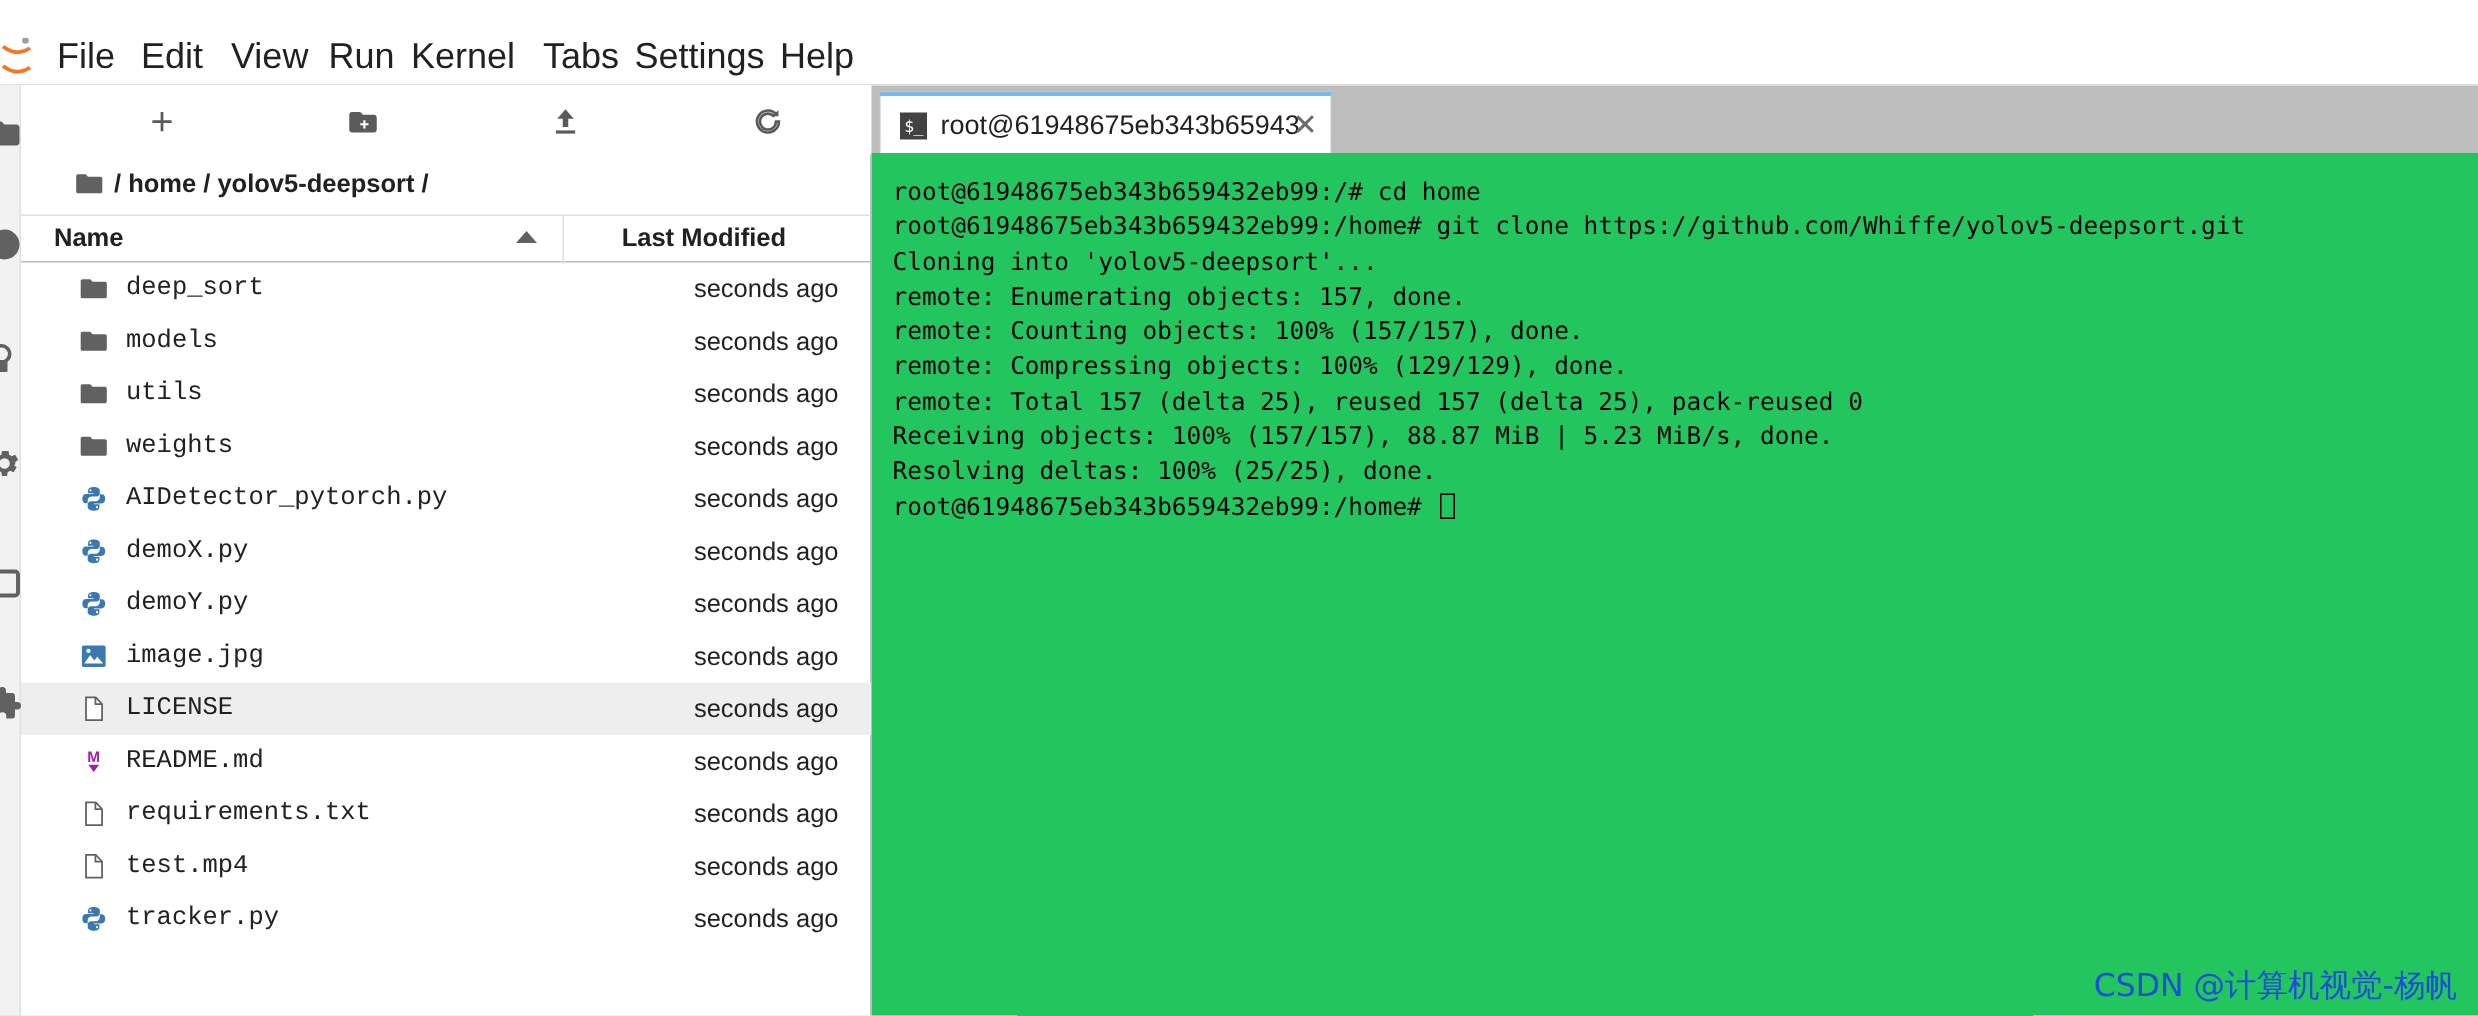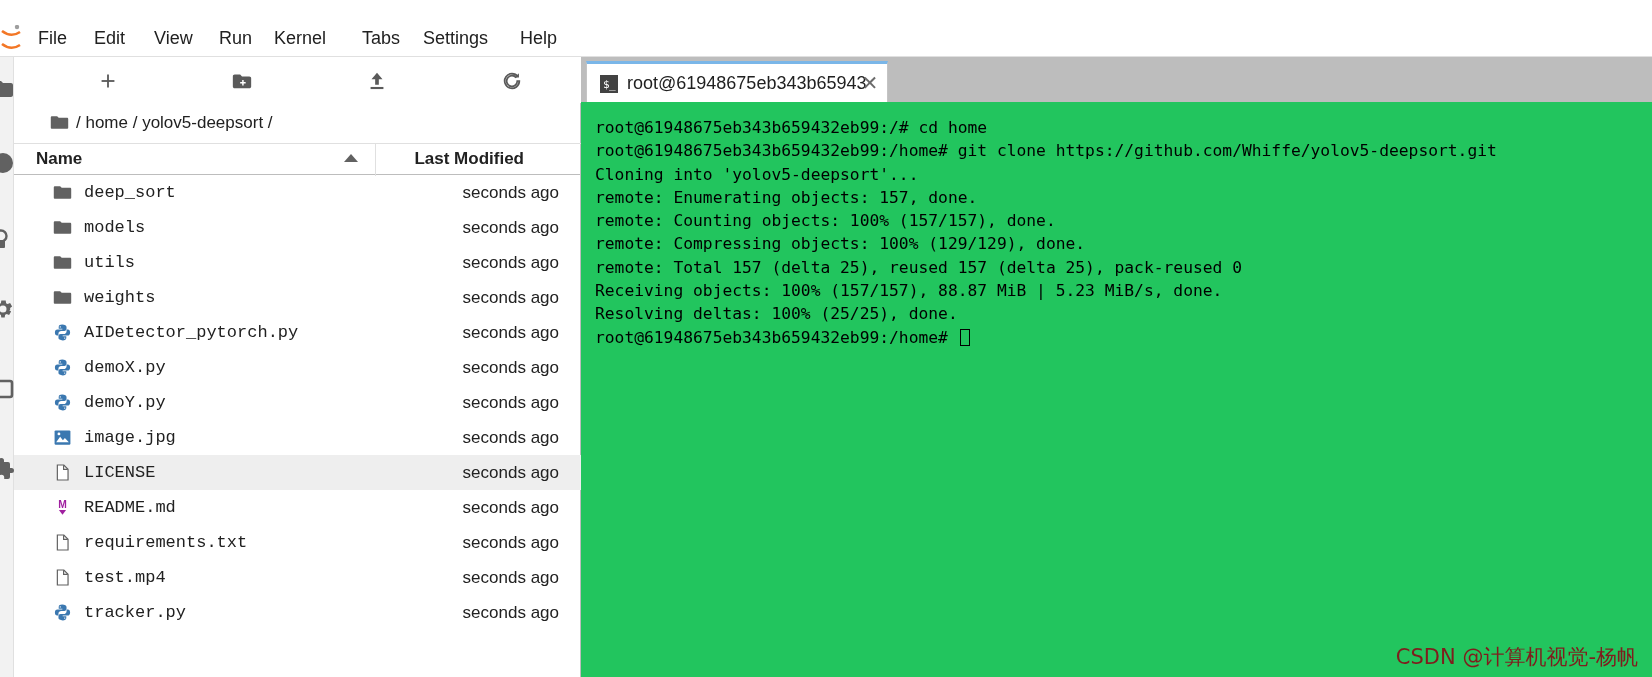--- a/index.html
+++ b/index.html
@@ -57,21 +57,21 @@
     width: 1652px; height: 40px;
     background: #ffffff;
     border-bottom: 1px solid #e0e0e0;
   }
   #jlab-logo {
     position: absolute; left: 0px; top: 8px;
     width: 22px; height: 26px; overflow: hidden;
   }
   .menu-item {
     position: absolute; top: 10px;
-    font-size: 18px; color: #212121;
+    font-size: 24px; color: #212121;
     padding: 0 8px; line-height: 22px;
     cursor: default;
   }
 
   
   #activitybar {
     position: absolute; left: 0; top: 57px;
     width: 14px; height: 620px;
     background: #f2f2f2;
     border-right: 1px solid #e0e0e0;
@@ -101,20 +101,21 @@
     display: flex; align-items: center; justify-content: center;
     color: #5a5a5a;
   }
   .fb-tool svg { fill: #5a5a5a; }
 
   #breadcrumb {
     position: absolute; left: 0; top: 46px;
     width: 567px; height: 40px;
     display: flex; align-items: center;
     padding-left: 38px;
+    font-weight: bold;
   }
   #bc-folder-icon {
     position: absolute; left: 36px; top: 11px;
     width: 19px; height: 17px;
   }
   #bc-text {
     position: absolute; left: 62px; top: 10px;
     font-size: 17px; color: #212121; line-height: 20px;
     white-space: pre;
   }
@@ -238,21 +239,21 @@
     width: 10px; height: 17px;
     border: 1px solid #000000;
     vertical-align: -3px;
     margin-left: 2px;
   }
 
   
   #watermark {
     position: absolute; right: 14px; bottom: 6px;
     font-size: 21px;
-    color: #7f1d1d;
+    color: #1d4ed8;
     font-family: "DejaVu Sans", sans-serif;
     white-space: nowrap;
   }
 </style>
 </head>
 <body>
 
 <div id="browser-bar">
   <div class="bnav" id="nav-forward">⟶</div>
   <div id="reload-ring"></div>

